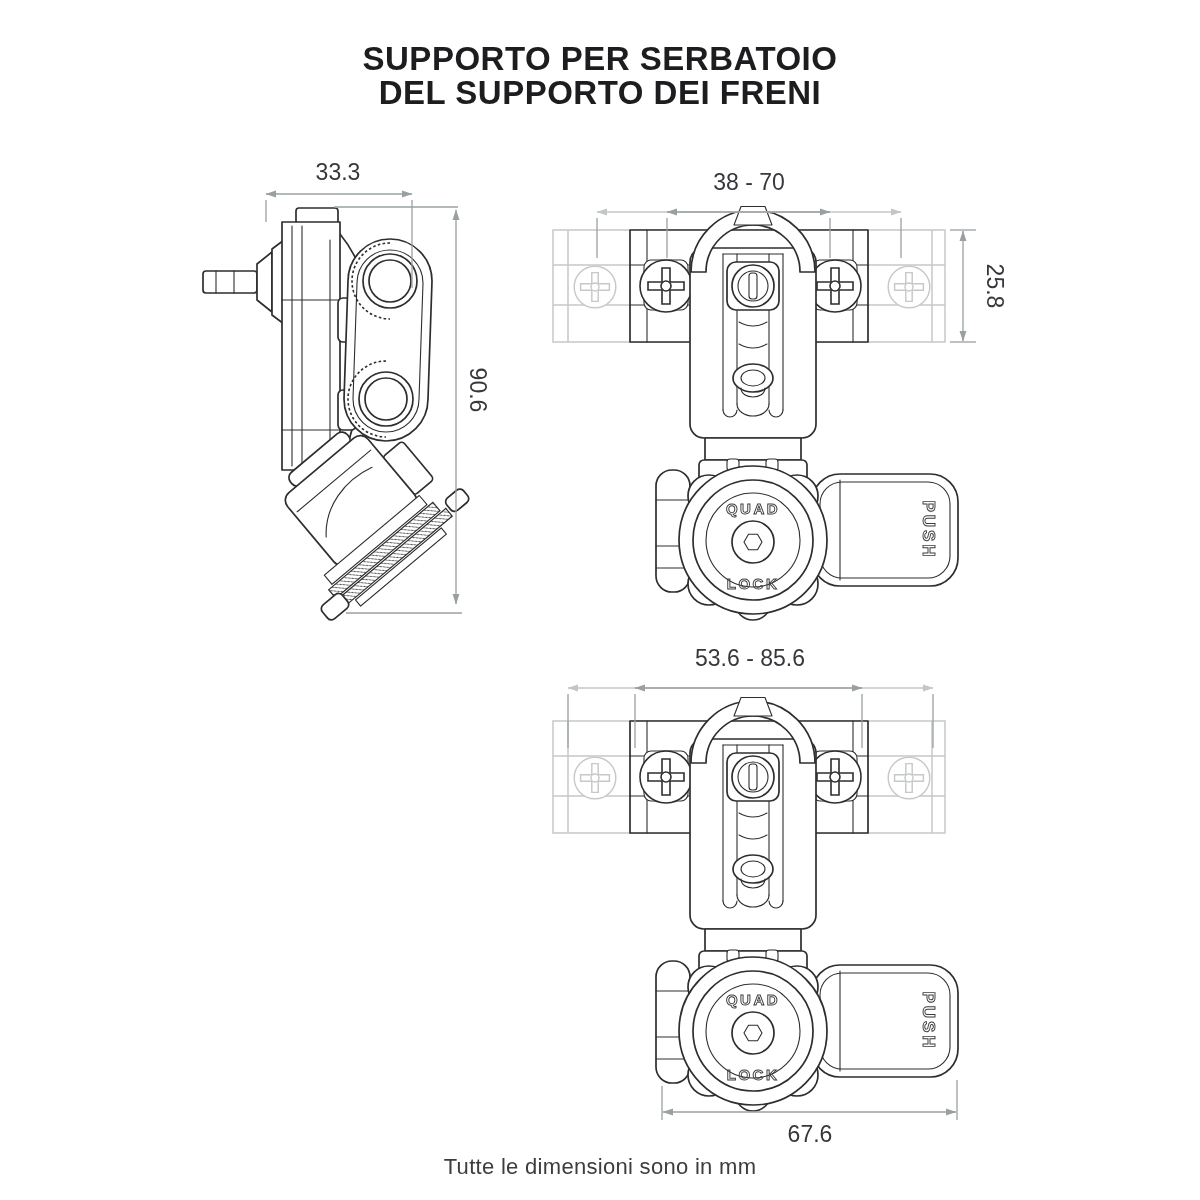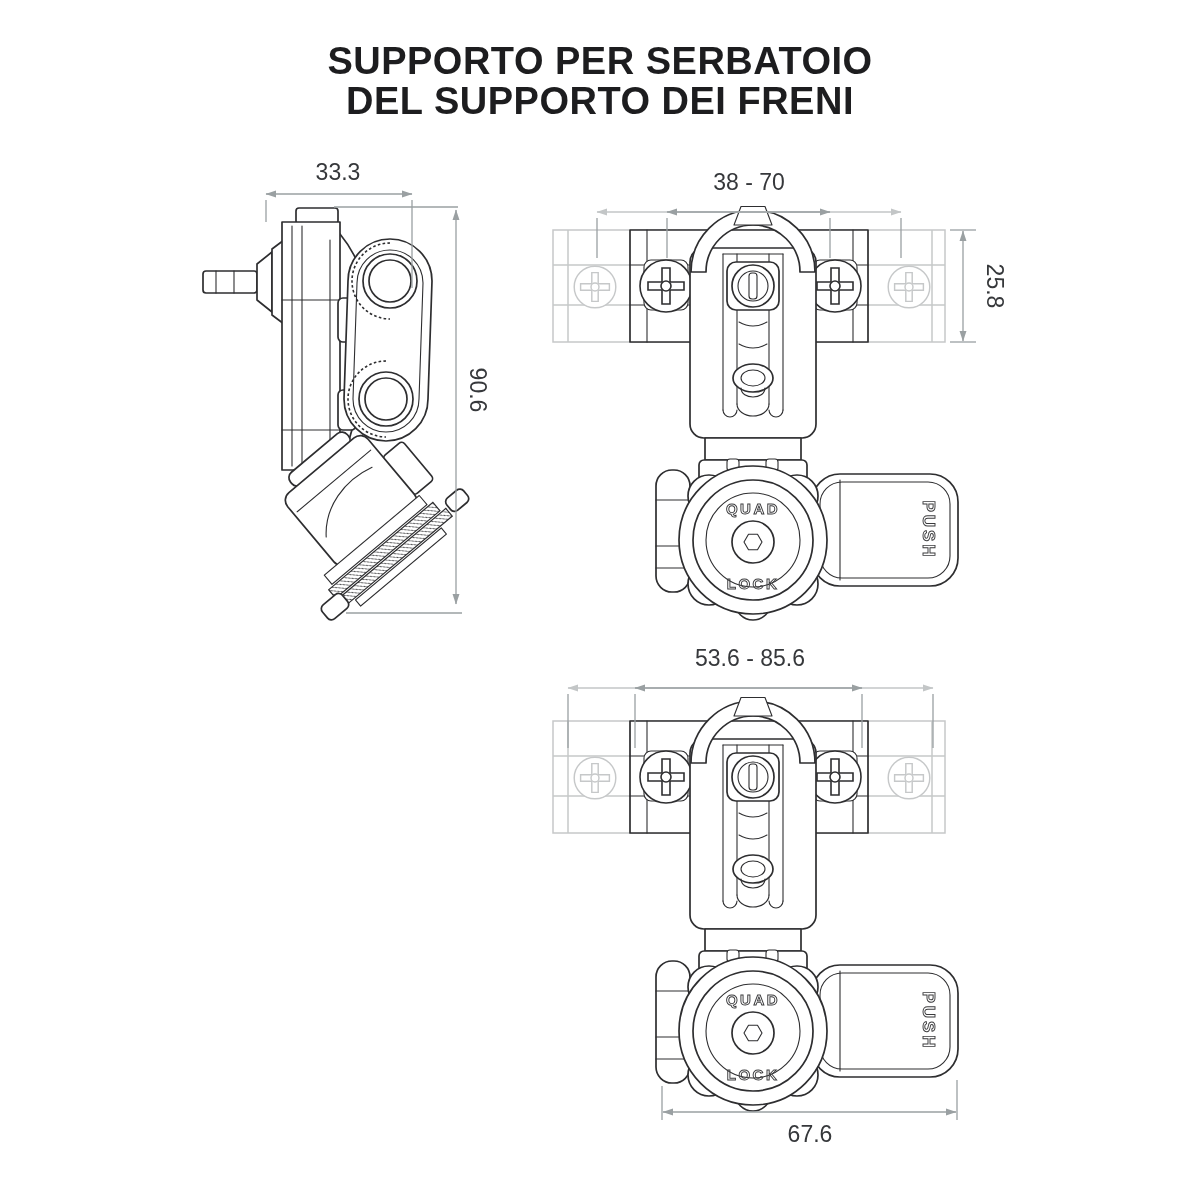--- a/index.html
+++ b/index.html
@@ -1,19 +1,19 @@
 <!DOCTYPE html>
 <html><head>
 <meta charset="utf-8">
 <style>
   html,body{margin:0;padding:0;background:#fff;}
   .page{position:relative;width:1200px;height:1200px;background:#fff;overflow:hidden;
         font-family:"Liberation Sans","DejaVu Sans",sans-serif;}
   .title{position:absolute;top:42px;left:0;width:100%;text-align:center;
-         font-size:38px;font-weight:700;color:#1d1d1f;letter-spacing:.5px;line-height:1.04;}
+         font-size:33px;font-weight:700;color:#1d1d1f;letter-spacing:.5px;line-height:1.04;}
   .footer{position:absolute;top:1154px;left:0;width:100%;text-align:center;
           font-size:22px;color:#3b3d40;letter-spacing:.3px;}
   svg.canvas{position:absolute;left:0;top:0;}
 
   .art{fill:none;stroke:#2e2e30;stroke-width:1.7;stroke-linecap:round;stroke-linejoin:round;}
   .artW{fill:#fff;stroke:#2e2e30;stroke-width:1.7;stroke-linejoin:round;}
   .thin{stroke-width:1.1;}
   .fadeL{fill:none;stroke:#c6c8c9;stroke-width:1.5;}
   .fadeW{fill:#fff;stroke:#c6c8c9;stroke-width:1.5;}
   .knurl{fill:none;stroke:#2e2e30;stroke-width:1.6;stroke-dasharray:2.6 2.3;}
@@ -214,13 +214,14 @@
         <line x1="635" y1="688" x2="862" y2="688" class="dimline" marker-start="url(#aG)" marker-end="url(#aG)"></line>
         <text class="dim" x="750" y="666">53.6 - 85.6</text>
         <line x1="662" y1="1086" x2="662" y2="1120" class="dimline"></line>
         <line x1="957" y1="1080" x2="957" y2="1120" class="dimline"></line>
         <line x1="663" y1="1112" x2="956" y2="1112" class="dimline" marker-start="url(#aG)" marker-end="url(#aG)"></line>
         <text class="dim" x="810" y="1142">67.6</text>
       </g>
     </g>
   </svg>
 
+  <div class="footer">Tutte le dimensioni sono in mm</div>
 </div>
 
 </body></html>

